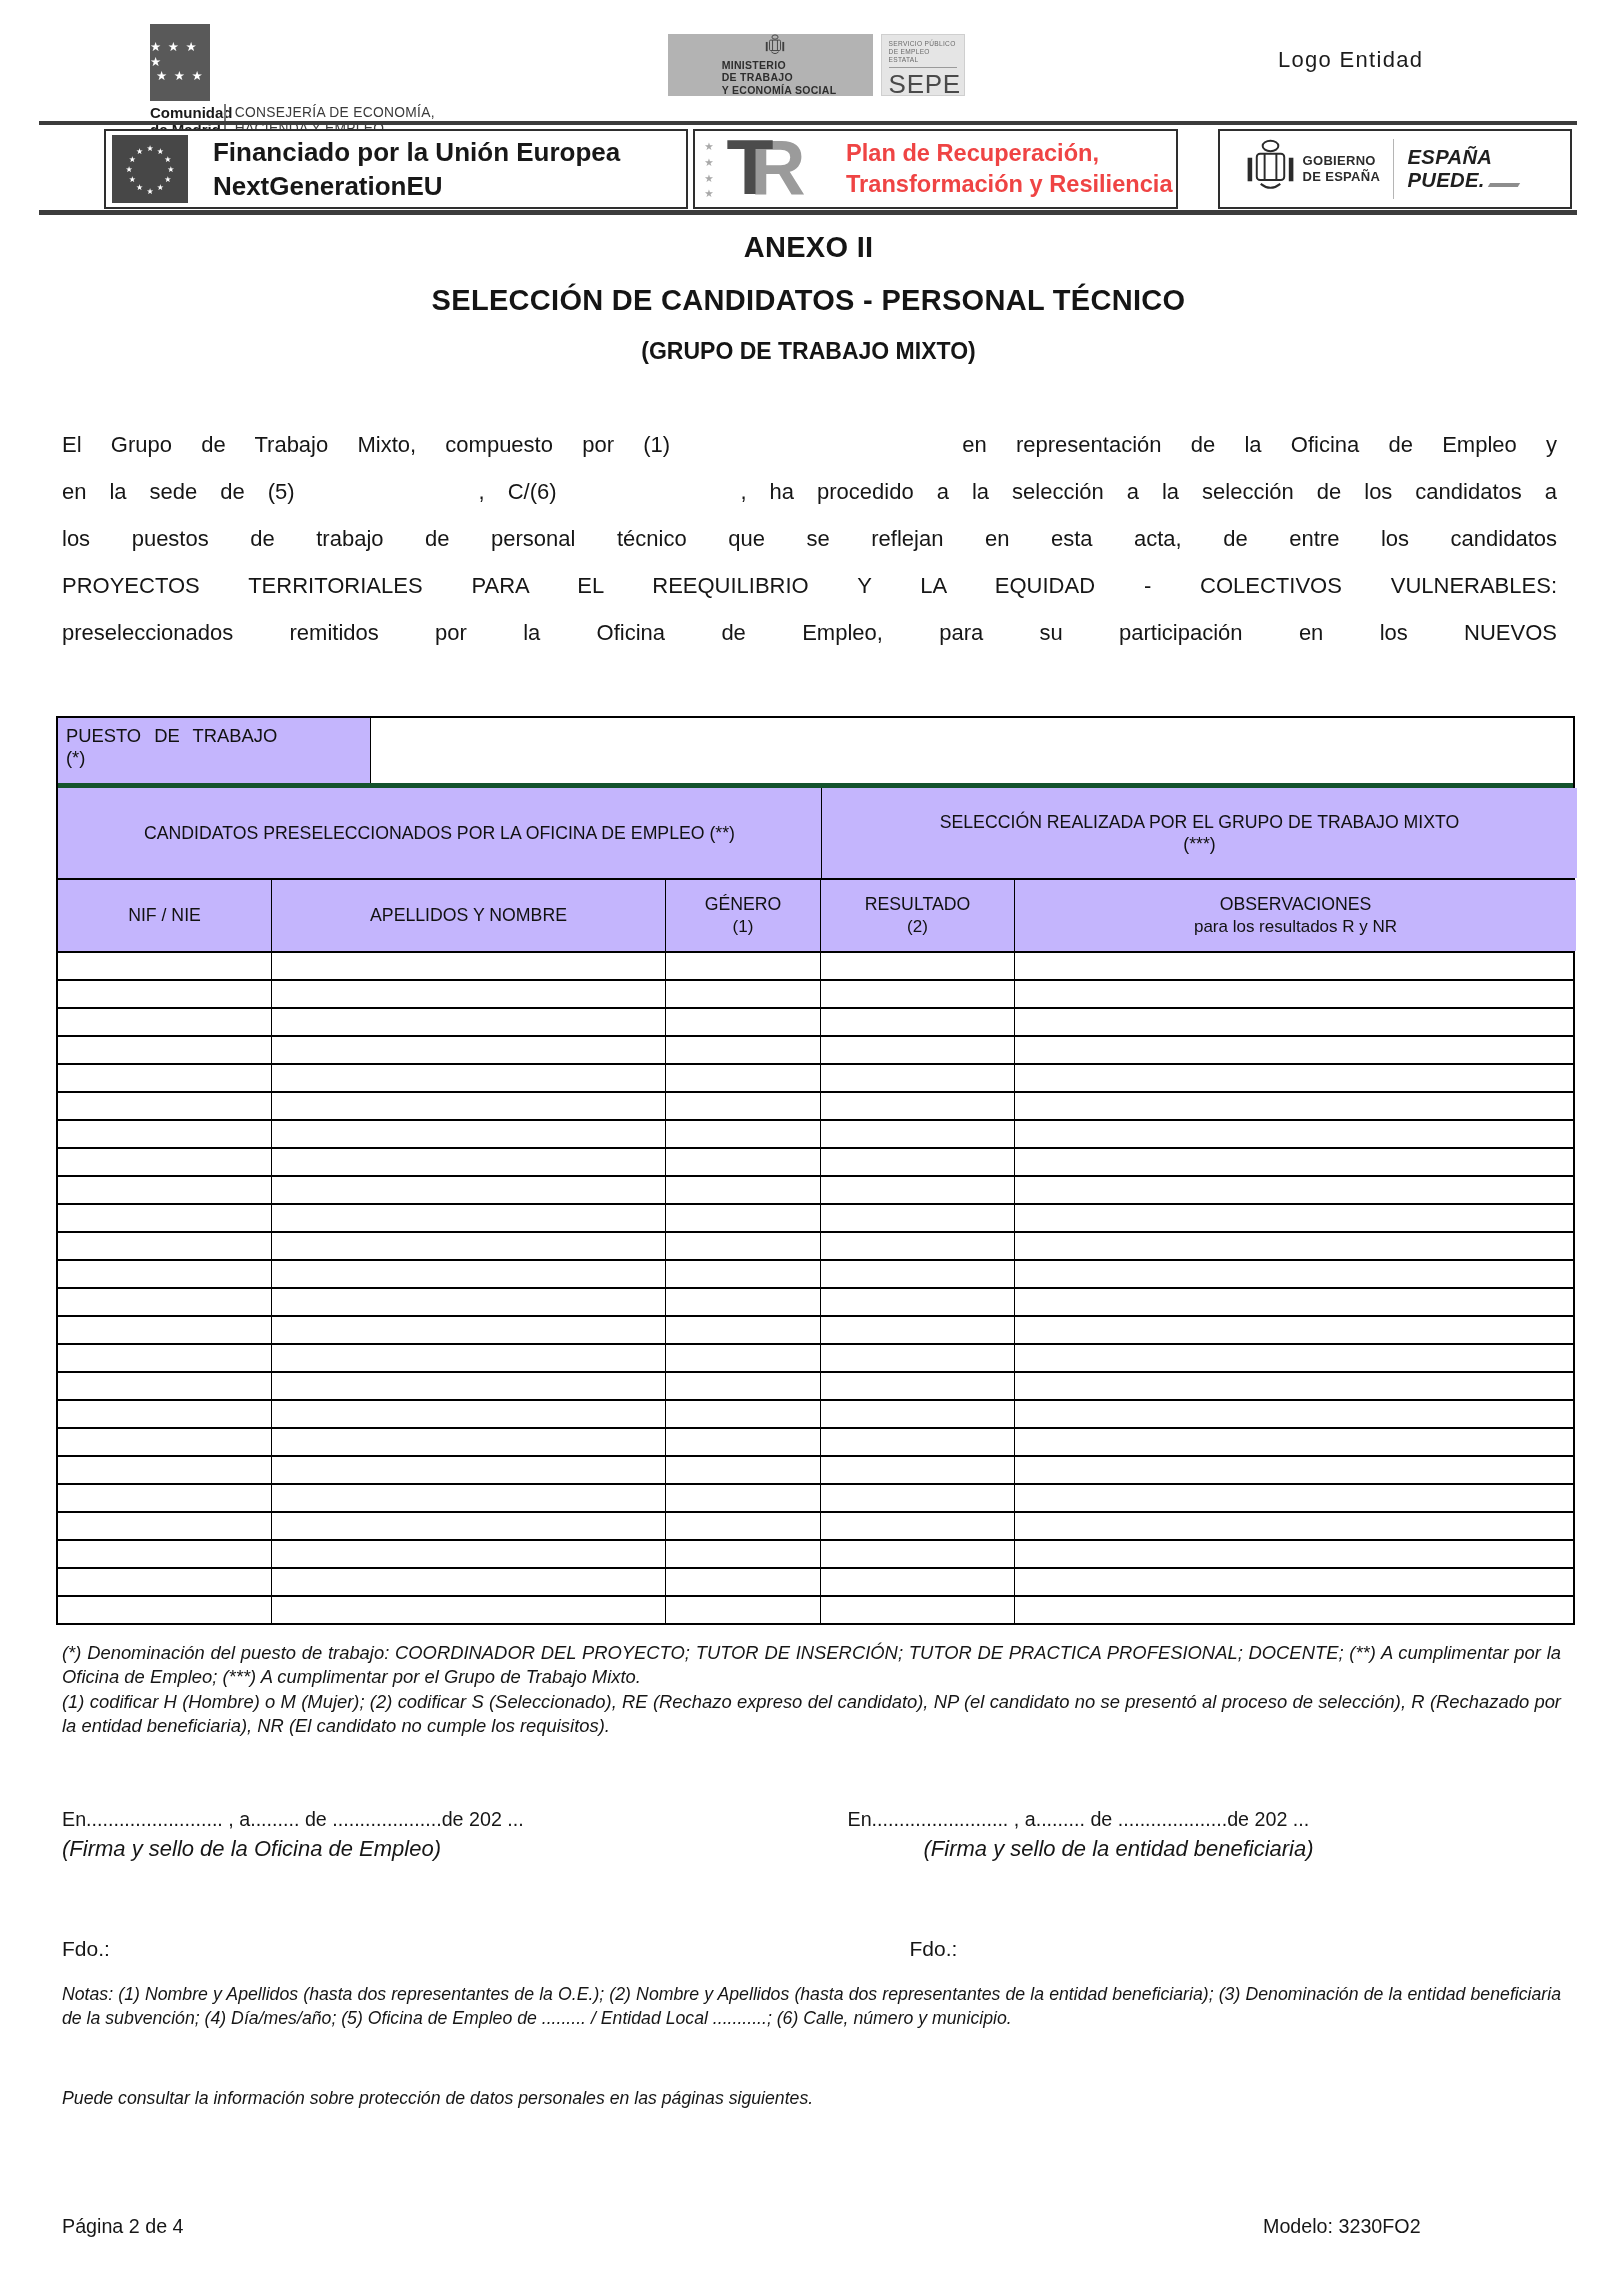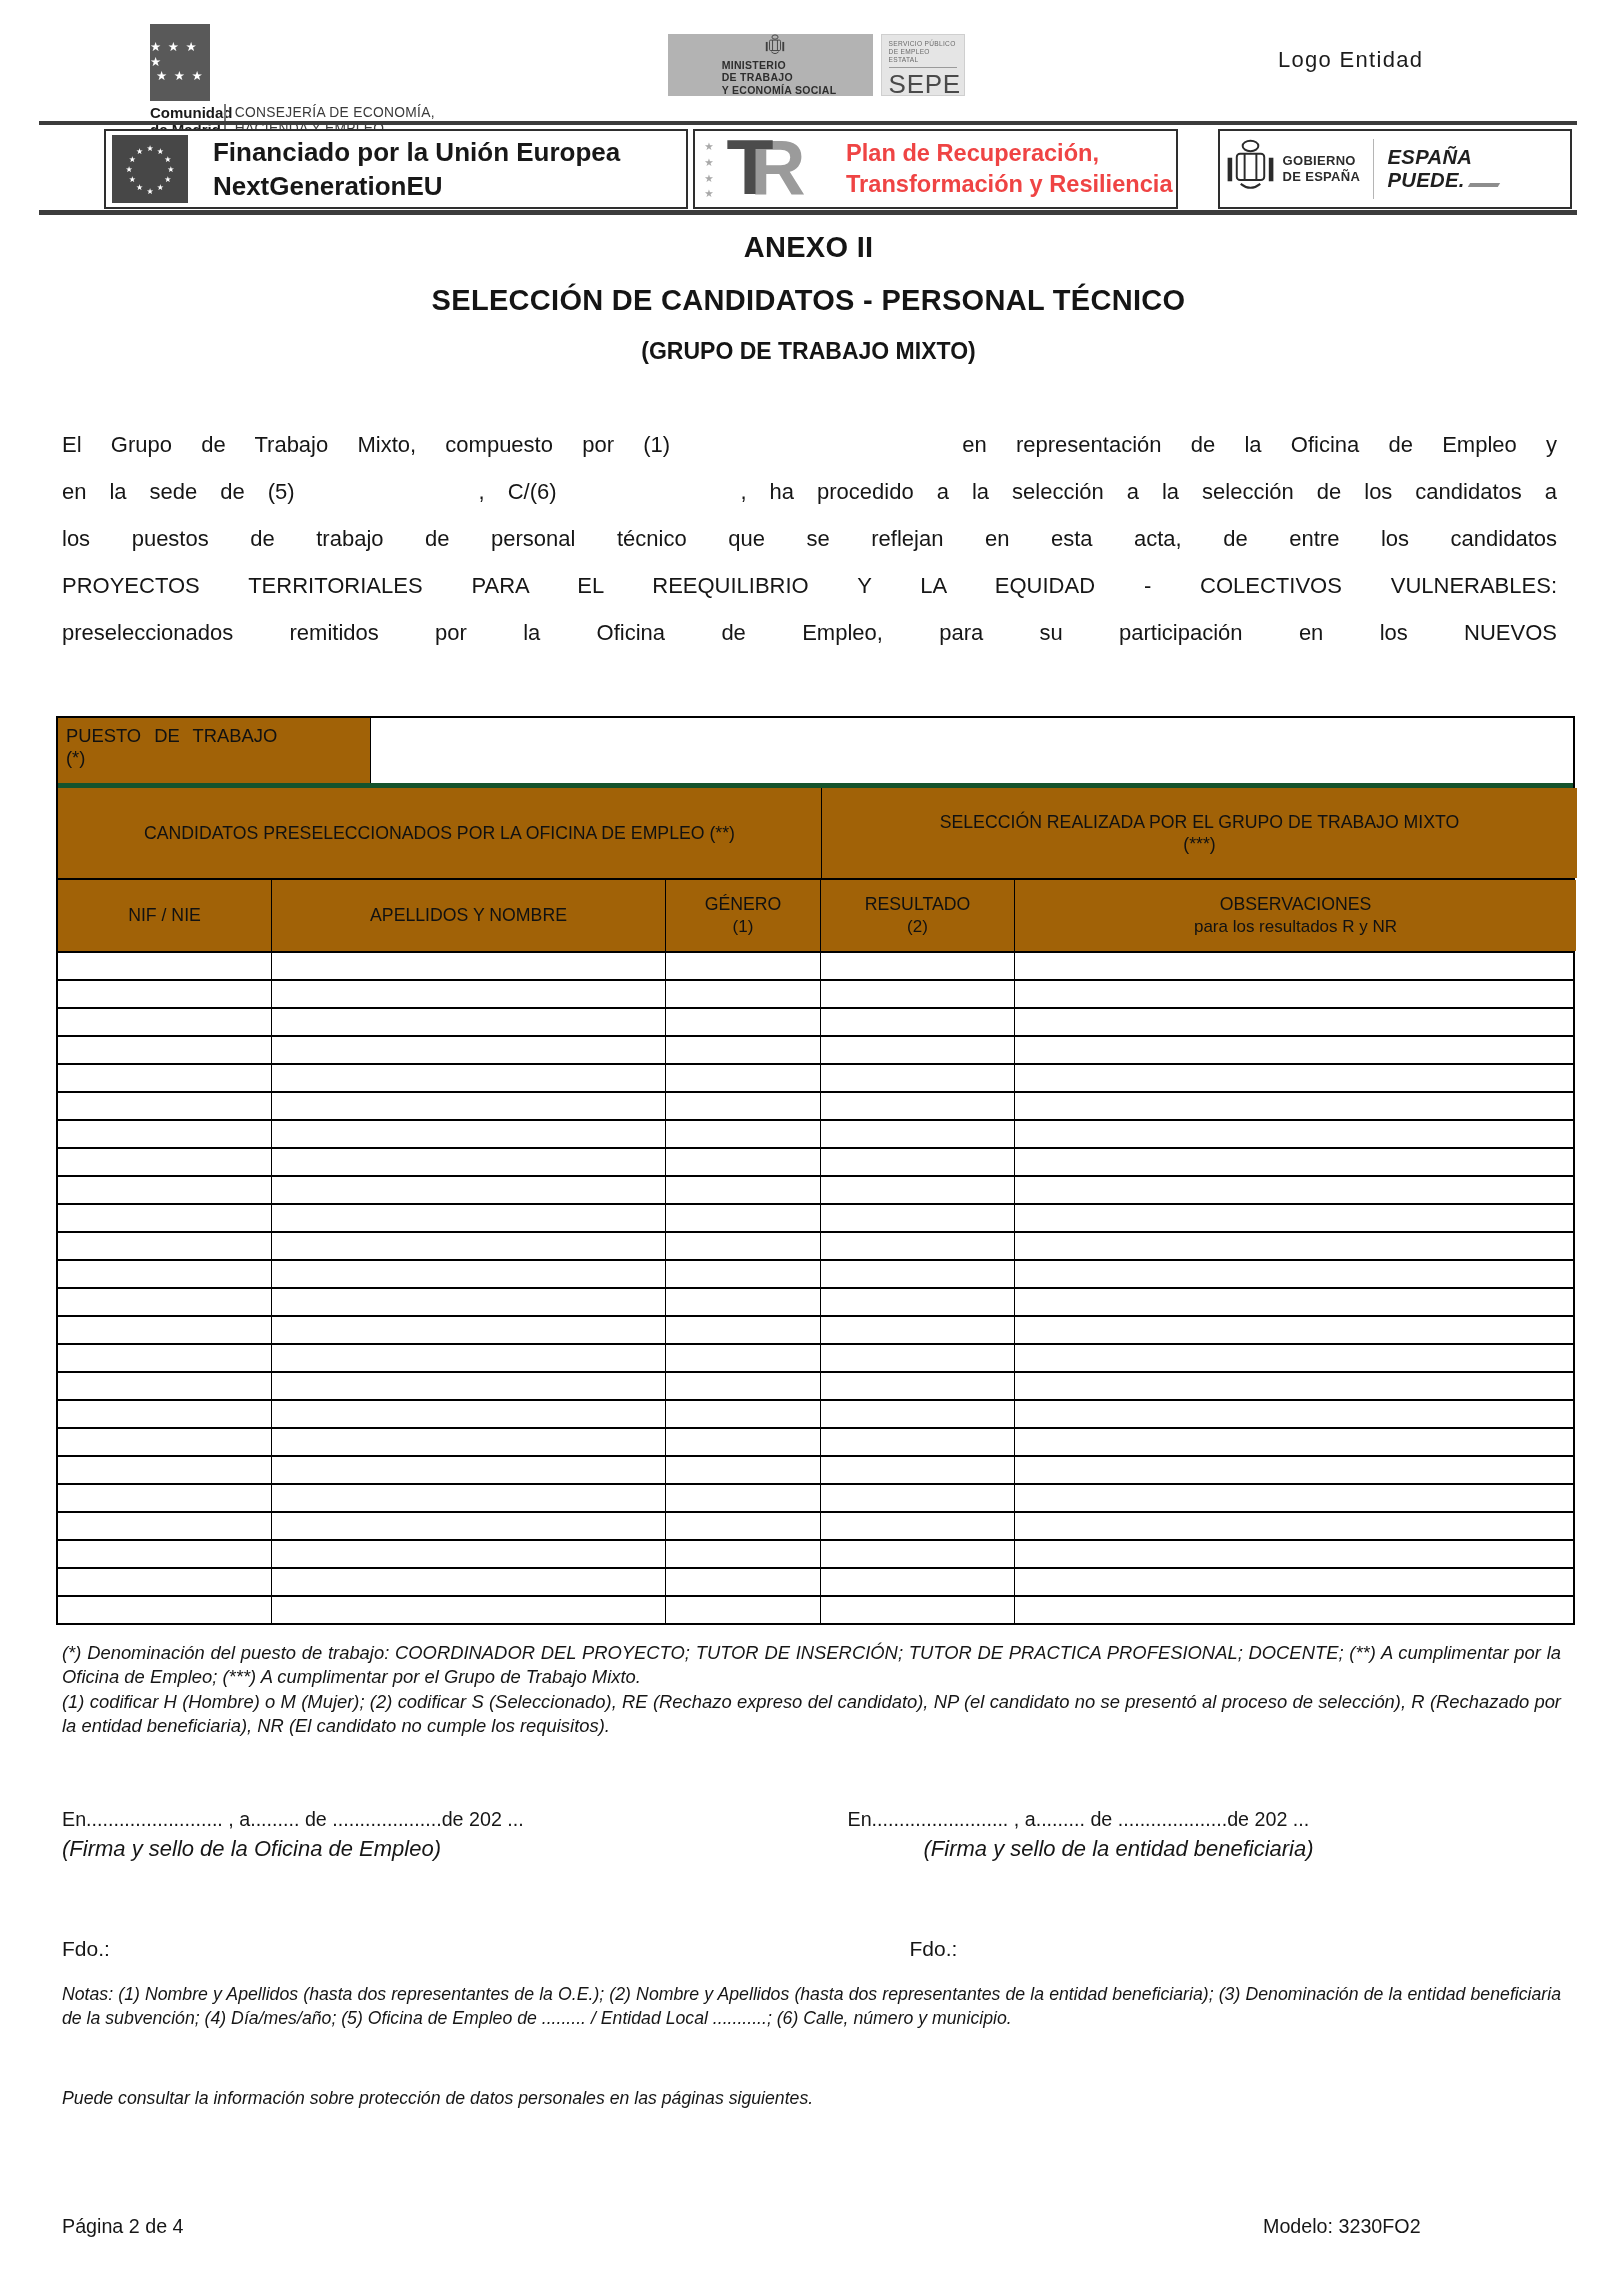--- a/index.html
+++ b/index.html
@@ -42,21 +42,21 @@
   .lbox { position:absolute; top:129px; height:80px; border:2px solid #2e2e2e; background:#fff; display:flex; align-items:center; }
   .eu-box { left:104px; width:584px; }
   .eu-flag { width:76px; height:68px; background:#474747; margin-left:5.9px; flex:none; }
   .eu-text { margin-left:25px; font-size:26px; font-weight:600; color:#181818; line-height:34px; }
   .plan-box { left:693px; width:485px; }
   .tr-logo { position:relative; width:151px; height:73px; flex:none; }
   .tr-stars { position:absolute; left:9.2px; top:6.6px; color:#a9a9a9; font-size:10.5px; line-height:15.7px; }
   .tr-R { position:absolute; left:55px; top:-9.2px; font-size:77px; font-weight:700; color:#9b9b9b; }
   .tr-T { position:absolute; left:31.5px; top:-9.2px; font-size:77px; font-weight:700; color:#4c4c4c; }
   .plan-text { font-size:23.6px; font-weight:700; color:#ef4444; line-height:31px; }
-  .gob-box { left:1218px; width:354px; padding-left:5px; }
+  .gob-box { left:1218px; width:354px; padding-left:25px; }
   .gob-text { font-size:13px; font-weight:700; color:#2b2b2b; line-height:15.7px; margin-left:6.6px; letter-spacing:0.3px; }
   .gob-sep { width:1.3px; height:60px; background:#b5b5b5; margin:0 13px; flex:none; }
   .esp-text { font-size:20.3px; font-weight:700; font-style:italic; color:#1f1f1f; line-height:23px; letter-spacing:0.3px; }
   .esp-dash { display:inline-block; width:30px; height:3.9px; background:#8d8d8d; margin-left:3.9px; transform:skewX(-30deg); }
 
   
   .title { position:absolute; top:231px; left:0; width:1617px; text-align:center; color:#151515; }
   .t1 { font-size:29px; font-weight:700; letter-spacing:0.3px; }
   .t2 { font-size:29px; font-weight:700; margin-top:20.3px; letter-spacing:0.3px; }
   .t3 { font-size:23px; font-weight:700; margin-top:20.3px; }
@@ -67,21 +67,21 @@
 
   
   .stable { position:absolute; top:716px; left:56px; width:1519px; border:2px solid #000; }
   .trow { display:grid; }
   .rowA { grid-template-columns:312px 1207px; height:65px; }
   .rowB { grid-template-columns:763px 756px; height:95px; border-top:5px solid #14532d; }
   .rowC { grid-template-columns:213px 394px 155px 194px 562px; height:73px; border-top:2px solid #000; }
   .brow { grid-template-columns:213px 394px 155px 194px 562px; height:28px; border-top:2.6px solid #000; }
   .tcell { display:flex; flex-direction:column; justify-content:center; }
   .tcell + .tcell { border-left:1.3px solid #000; }
-  .gray { background:#a16207; }
+  .gray { background:#c4b5fd; }
   .puesto { justify-content:flex-start; padding:6.6px 7.9px; font-size:18.4px; line-height:22px; color:#111; }
   .puesto .wsp { word-spacing:7.9px; }
   .ghead { text-align:center; font-size:17.7px; line-height:22px; color:#111; padding:0 19.7px; }
   .chead { text-align:center; font-size:17.7px; line-height:21.7px; color:#111; padding:0 3.9px; }
   .chead .sub { font-size:17px; }
 
   
   .footnotes { position:absolute; top:1641px; left:62px; width:1499px; font-size:18.4px; font-style:italic; line-height:24px; text-align:justify; color:#161616; }
   .footnotes div + div { margin-top:1.3px; }
 

